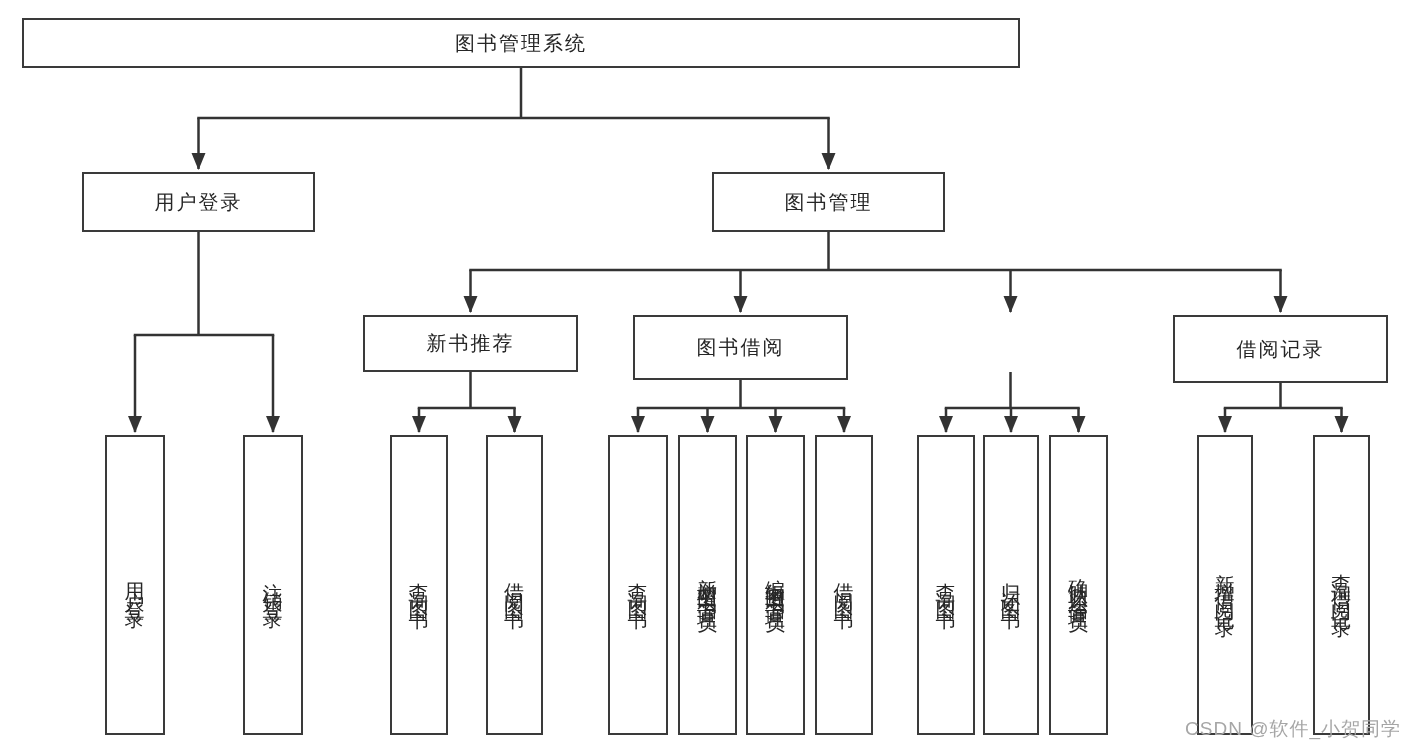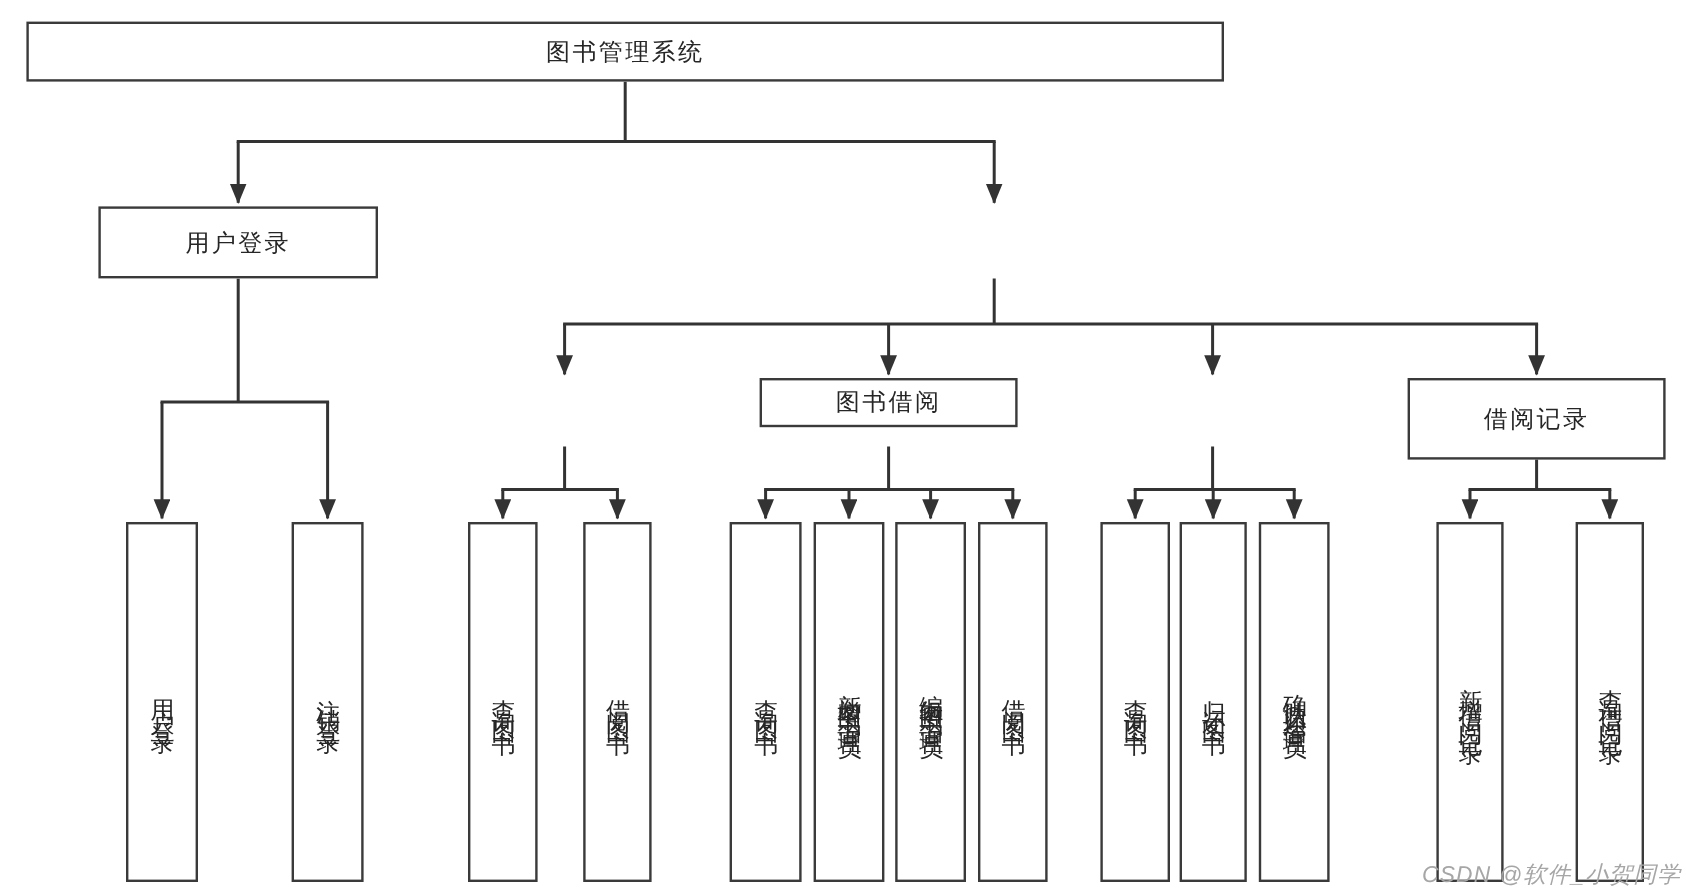--- a/index.html
+++ b/index.html
@@ -39,21 +39,20 @@
   }
   .node.vert.long .lbl{letter-spacing:5px;}
   .watermark{
     position:absolute;
     right:4px;
     bottom:5px;
     color:#a6a6a6;
     font-size:19px;
     letter-spacing:1px;
     z-index:3;
-    font-style:italic;
   }
 </style>
 </head>
 <body>
 
 <div id="canvas">
 
   <svg class="connectors" width="1405" height="747" viewBox="0 0 1405 747">
     <defs>
       <marker id="arrow" markerUnits="userSpaceOnUse" markerWidth="20" markerHeight="16" refX="16" refY="7" orient="auto">
@@ -97,22 +96,28 @@
     </g>
   </svg>
 
   <div class="node" style="left:22px;top:18px;width:998px;height:50px">
     <span class="lbl">图书管理系统</span>
   </div>
 
   <div class="node" style="left:82px;top:172px;width:233px;height:60px">
     <span class="lbl">用户登录</span>
   </div>
+  <div class="node" style="left:712px;top:172px;width:233px;height:60px">
+    <span class="lbl">图书管理</span>
+  </div>
 
-  <div class="node" style="left:633px;top:315px;width:215px;height:41px">
+  <div class="node" style="left:363px;top:315px;width:215px;height:57px">
+    <span class="lbl">新书推荐</span>
+  </div>
+  <div class="node" style="left:633px;top:315px;width:215px;height:65px">
     <span class="lbl">图书借阅</span>
   </div>
   <div class="node" style="left:1173px;top:315px;width:215px;height:68px">
     <span class="lbl">借阅记录</span>
   </div>
 
   <div class="node vert" style="left:105px;top:435px;width:60px;height:300px">
     <span class="lbl">用户登录</span>
   </div>
   <div class="node vert" style="left:243px;top:435px;width:60px;height:300px">

